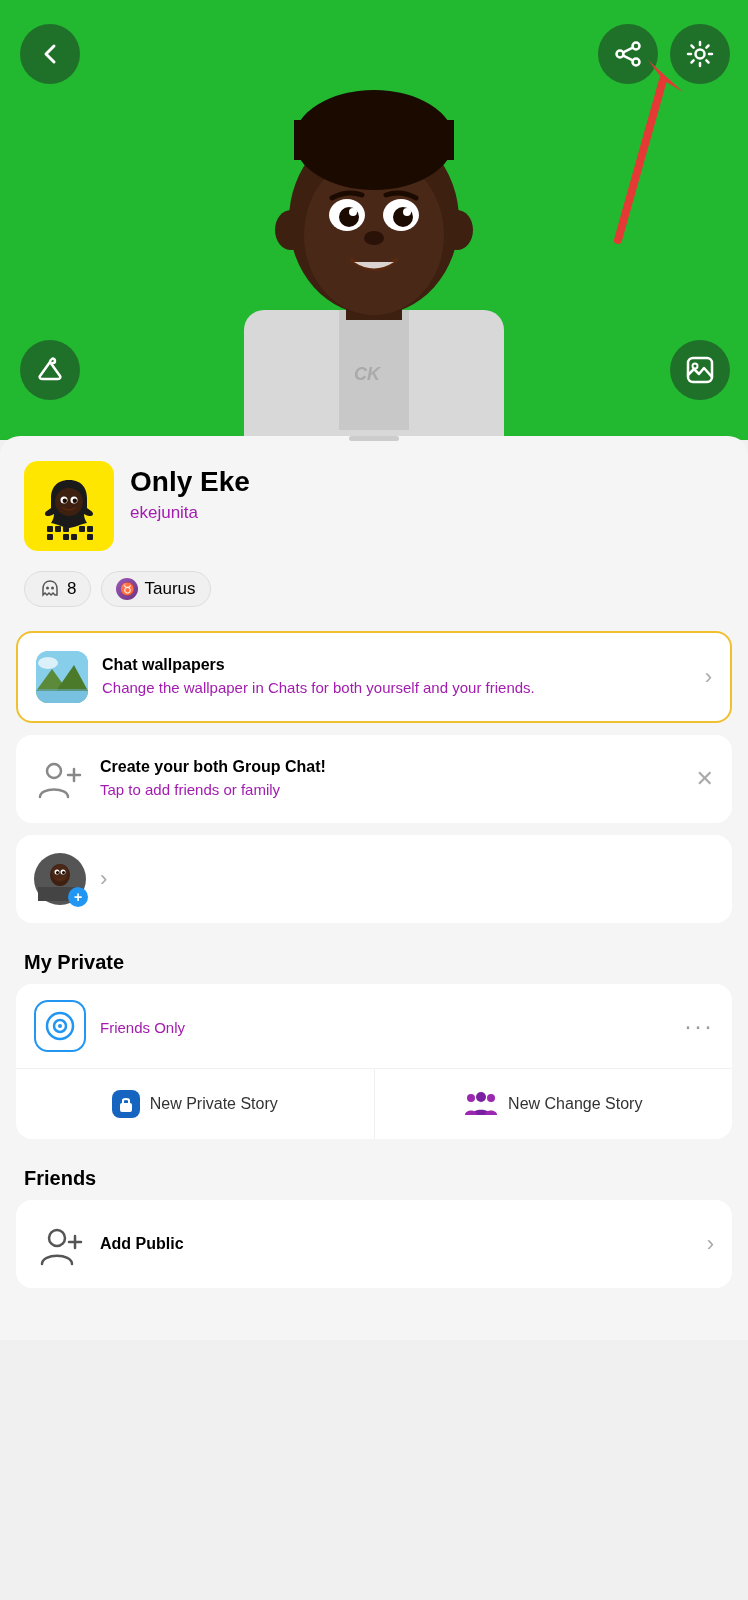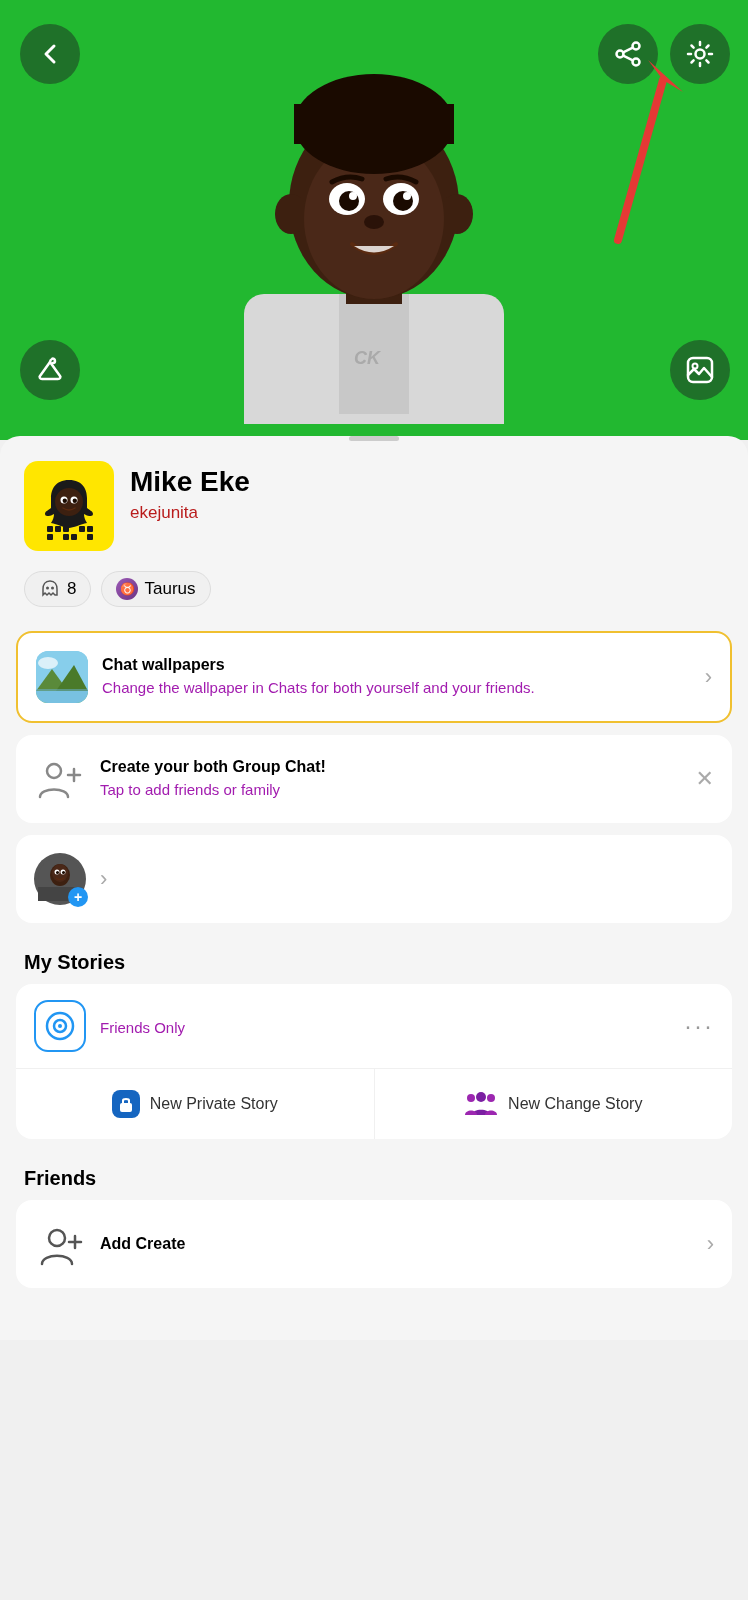--- a/index.html
+++ b/index.html
@@ -17,21 +17,21 @@
       height: 440px;
       background: #22b830;
       position: relative;
       overflow: hidden;
     }
 
     .avatar-bitmoji {
       position: absolute;
       left: 50%;
       transform: translateX(-50%);
-      bottom: 16px;
+      bottom: 0;
       width: 380px;
       height: 420px;
     }
 
     
     .bitmoji-svg {
       width: 100%;
       height: 100%;
     }
 
@@ -150,21 +150,21 @@
 
     .profile-name {
       font-size: 28px;
       font-weight: 700;
       color: #000;
       line-height: 1.2;
     }
 
     .profile-username {
       font-size: 17px;
-      color: #b91c1c;
+      color: #a21caf;
       margin-top: 4px;
     }
 
     
     .badges-row {
       display: flex;
       gap: 10px;
       padding: 0 24px 24px;
       align-items: center;
     }
@@ -537,21 +537,21 @@
         <rect x="34" y="60" width="6" height="6" fill="#1a1a1a" rx="1"></rect>
         <rect x="50" y="60" width="6" height="6" fill="#1a1a1a" rx="1"></rect>
         <rect x="58" y="60" width="6" height="6" fill="#1a1a1a" rx="1"></rect>
         <rect x="18" y="68" width="6" height="6" fill="#1a1a1a" rx="1"></rect>
         <rect x="34" y="68" width="6" height="6" fill="#1a1a1a" rx="1"></rect>
         <rect x="42" y="68" width="6" height="6" fill="#1a1a1a" rx="1"></rect>
         <rect x="58" y="68" width="6" height="6" fill="#1a1a1a" rx="1"></rect>
       </svg>
     </div>
     <div class="profile-info">
-      <div class="profile-name">Mike Eke</div>
+      <div class="profile-name">Only Eke</div>
       <div class="profile-username">ekejunita</div>
     </div>
   </div>
 
   <div class="badges-row">
     <div class="badge-score">
       <svg class="ghost-icon" viewBox="0 0 22 22" fill="none">
         <path d="M11 3 C6 3 4 7 4 11 L4 17 L6 15 L8 17 L10 15 L12 17 L14 15 L16 17 L18 17 L18 11 C18 7 16 3 11 3Z" stroke="#555" stroke-width="1.5" fill="none"></path>
         <circle cx="8.5" cy="10" r="1.5" fill="#555"></circle>
         <circle cx="13.5" cy="10" r="1.5" fill="#555"></circle>
@@ -621,21 +621,21 @@
           <circle cx="25.5" cy="15.5" r="1.5" fill="#1a0a00"></circle>
           <path d="M18 21 Q22 24 26 21" stroke="#5a2a10" stroke-width="1.2" fill="none" stroke-linecap="round"></path>
           <rect x="0" y="30" width="44" height="14" fill="#444" rx="0"></rect>
         </svg>
         <div class="plus-badge">+</div>
       </div>
       <div class="card-chevron">›</div>
     </div>
   </div>
 
-  <div class="section-header">My Stories</div>
+  <div class="section-header">My Private</div>
 
   <div class="stories-card">
 
     <div class="stories-top">
       <div class="stories-camera-icon">
         <svg width="34" height="34" viewBox="0 0 34 34" fill="none">
           <circle cx="17" cy="17" r="13" stroke="#2196f3" stroke-width="2.5"></circle>
           <circle cx="17" cy="17" r="6" stroke="#2196f3" stroke-width="2.5"></circle>
           <circle cx="17" cy="17" r="2" fill="#2196f3"></circle>
         </svg>
@@ -679,19 +679,19 @@
     <div class="card-row">
       <div class="group-icon">
         <svg width="46" height="46" viewBox="0 0 46 46" fill="none">
           <circle cx="20" cy="17" r="8" stroke="#555" stroke-width="2.5" fill="none"></circle>
           <path d="M5 43 C5 32 35 32 35 43" stroke="#555" stroke-width="2.5" fill="none" stroke-linecap="round"></path>
           <line x1="38" y1="15" x2="38" y2="27" stroke="#555" stroke-width="2.5" stroke-linecap="round"></line>
           <line x1="32" y1="21" x2="44" y2="21" stroke="#555" stroke-width="2.5" stroke-linecap="round"></line>
         </svg>
       </div>
       <div class="card-text">
-        <div class="card-title">Add Create</div>
+        <div class="card-title">Add Public</div>
       </div>
       <div class="card-chevron">›</div>
     </div>
   </div>
 
 </div>
 
 </body></html>

